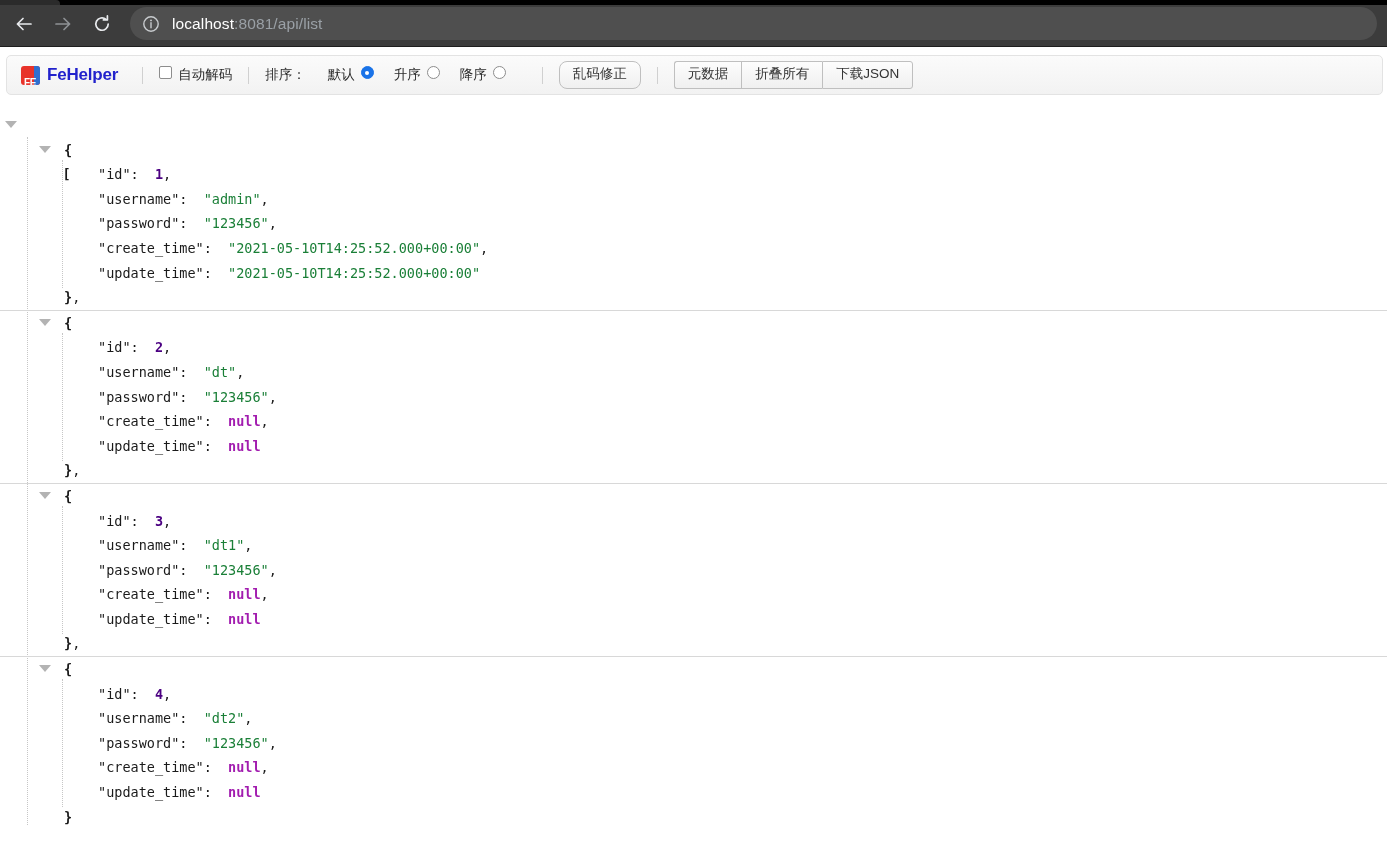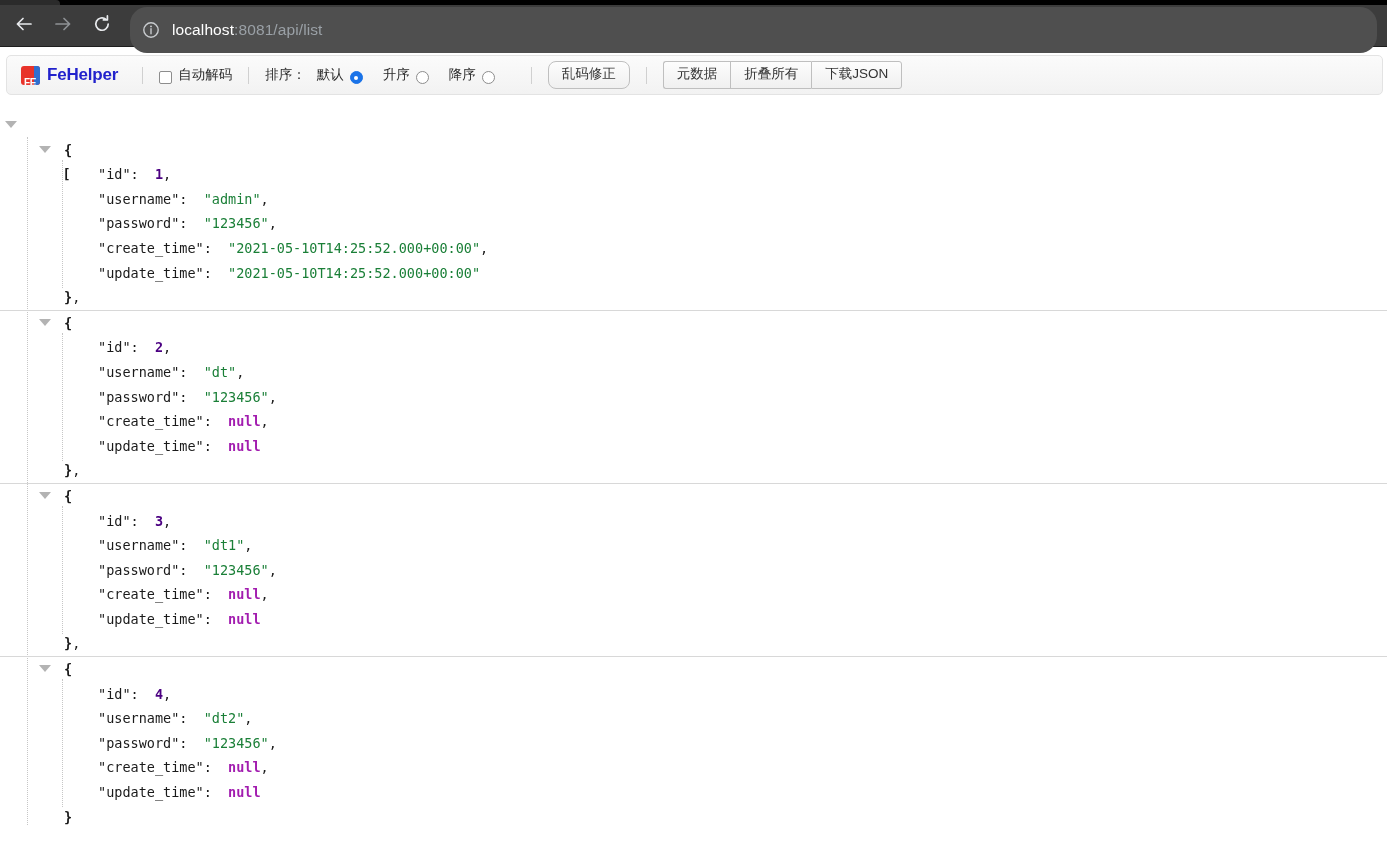--- a/index.html
+++ b/index.html
@@ -41,21 +41,21 @@
     border-radius: 50%;
   }
   #nav-back  { left: 10px; }
   #nav-fwd   { left: 49px; }
   #nav-reload{ left: 88px; }
   .nav-btn svg { display: block; }
 
   #omnibox {
     position: absolute;
     left: 130px; top: 7px;
-    width: 1247px; height: 46px;
+    width: 1247px; height: 33px;
     background: #4f4f4f;
     border-radius: 17px;
     display: flex;
     align-items: center;
     padding: 0 12px;
   }
   #site-info-icon {
     width: 18px; height: 18px;
     margin-right: 12px;
     flex: none;
@@ -122,40 +122,40 @@
   }
   .fh-sep {
     width: 1px;
     height: 17px;
     background: #d0d0d0;
     margin: 0 16px;
     flex: none;
   }
   .fh-check-item, .fh-radio-item {
     display: flex;
-    align-items: flex-end;
+    align-items: flex-start;
     white-space: nowrap;
   }
   .cb-box {
     width: 13px; height: 13px;
     border: 1px solid #8d8d8d;
     background: #fff;
     border-radius: 2px;
     margin-right: 6px;
     flex: none;
   }
   .fh-label-cn {
     font-size: 13.5px;
     color: #2b2b2b;
     font-family: "Liberation Sans", sans-serif;
   }
   #fh-sort-label {
     font-size: 13.5px;
     color: #2b2b2b;
-    margin-right: 11px;
+    margin-right: 22px;
   }
   .fh-radio-item { margin-right: 20px; }
   .fh-radio-item .r-text { margin-right: 6px; font-size: 13.5px; color: #2b2b2b; }
   .radio-dot {
     width: 13px; height: 13px;
     border-radius: 50%;
     border: 1px solid #8d8d8d;
     background: #fff;
     flex: none;
     position: relative;

